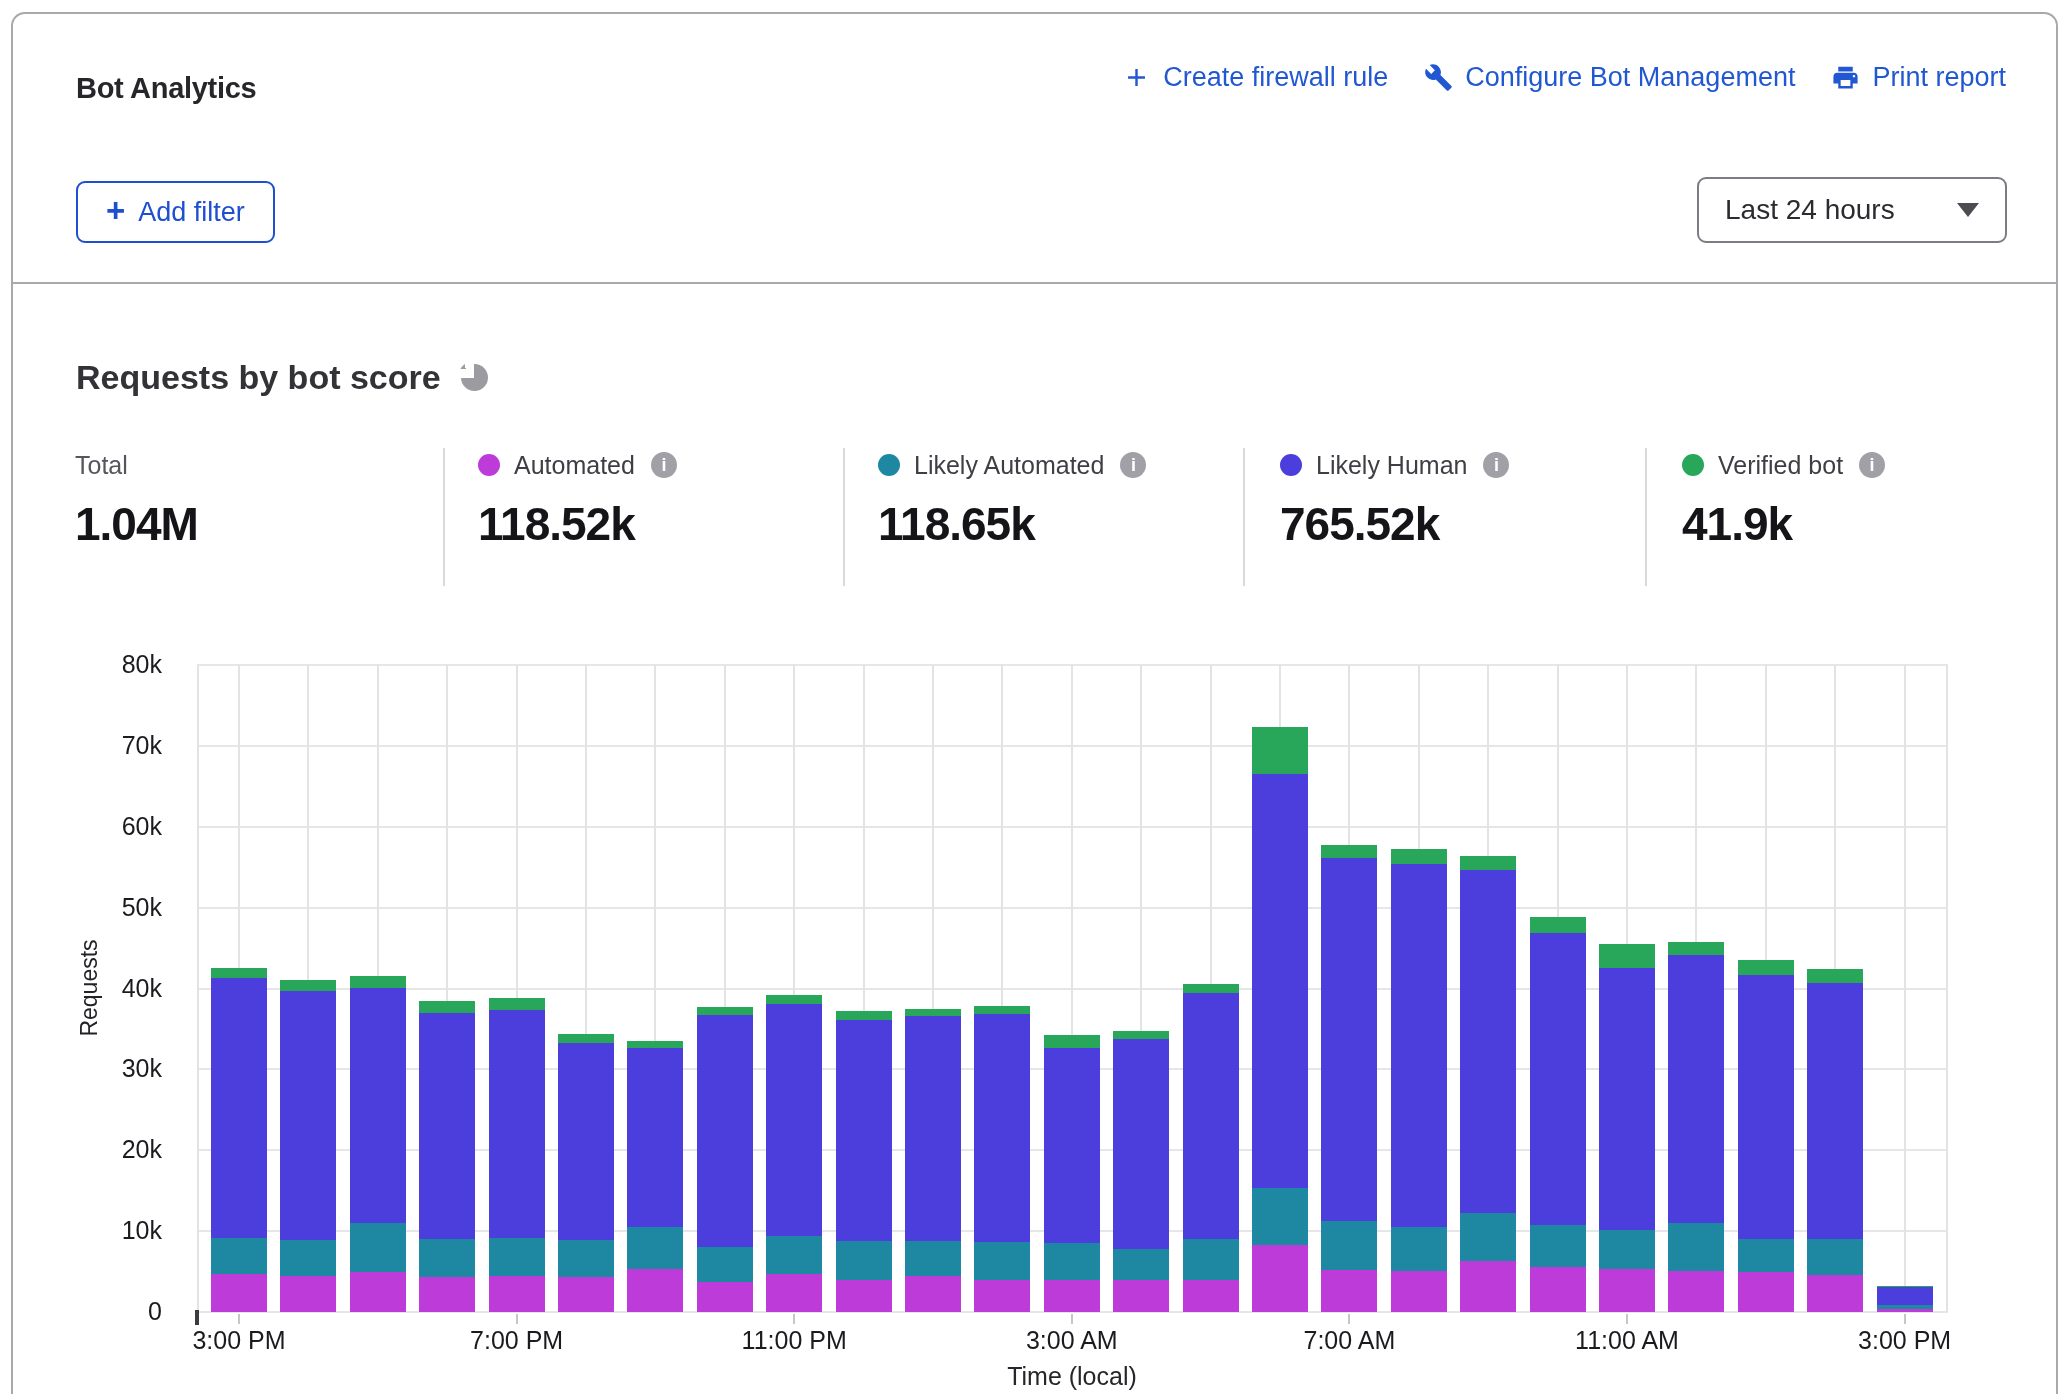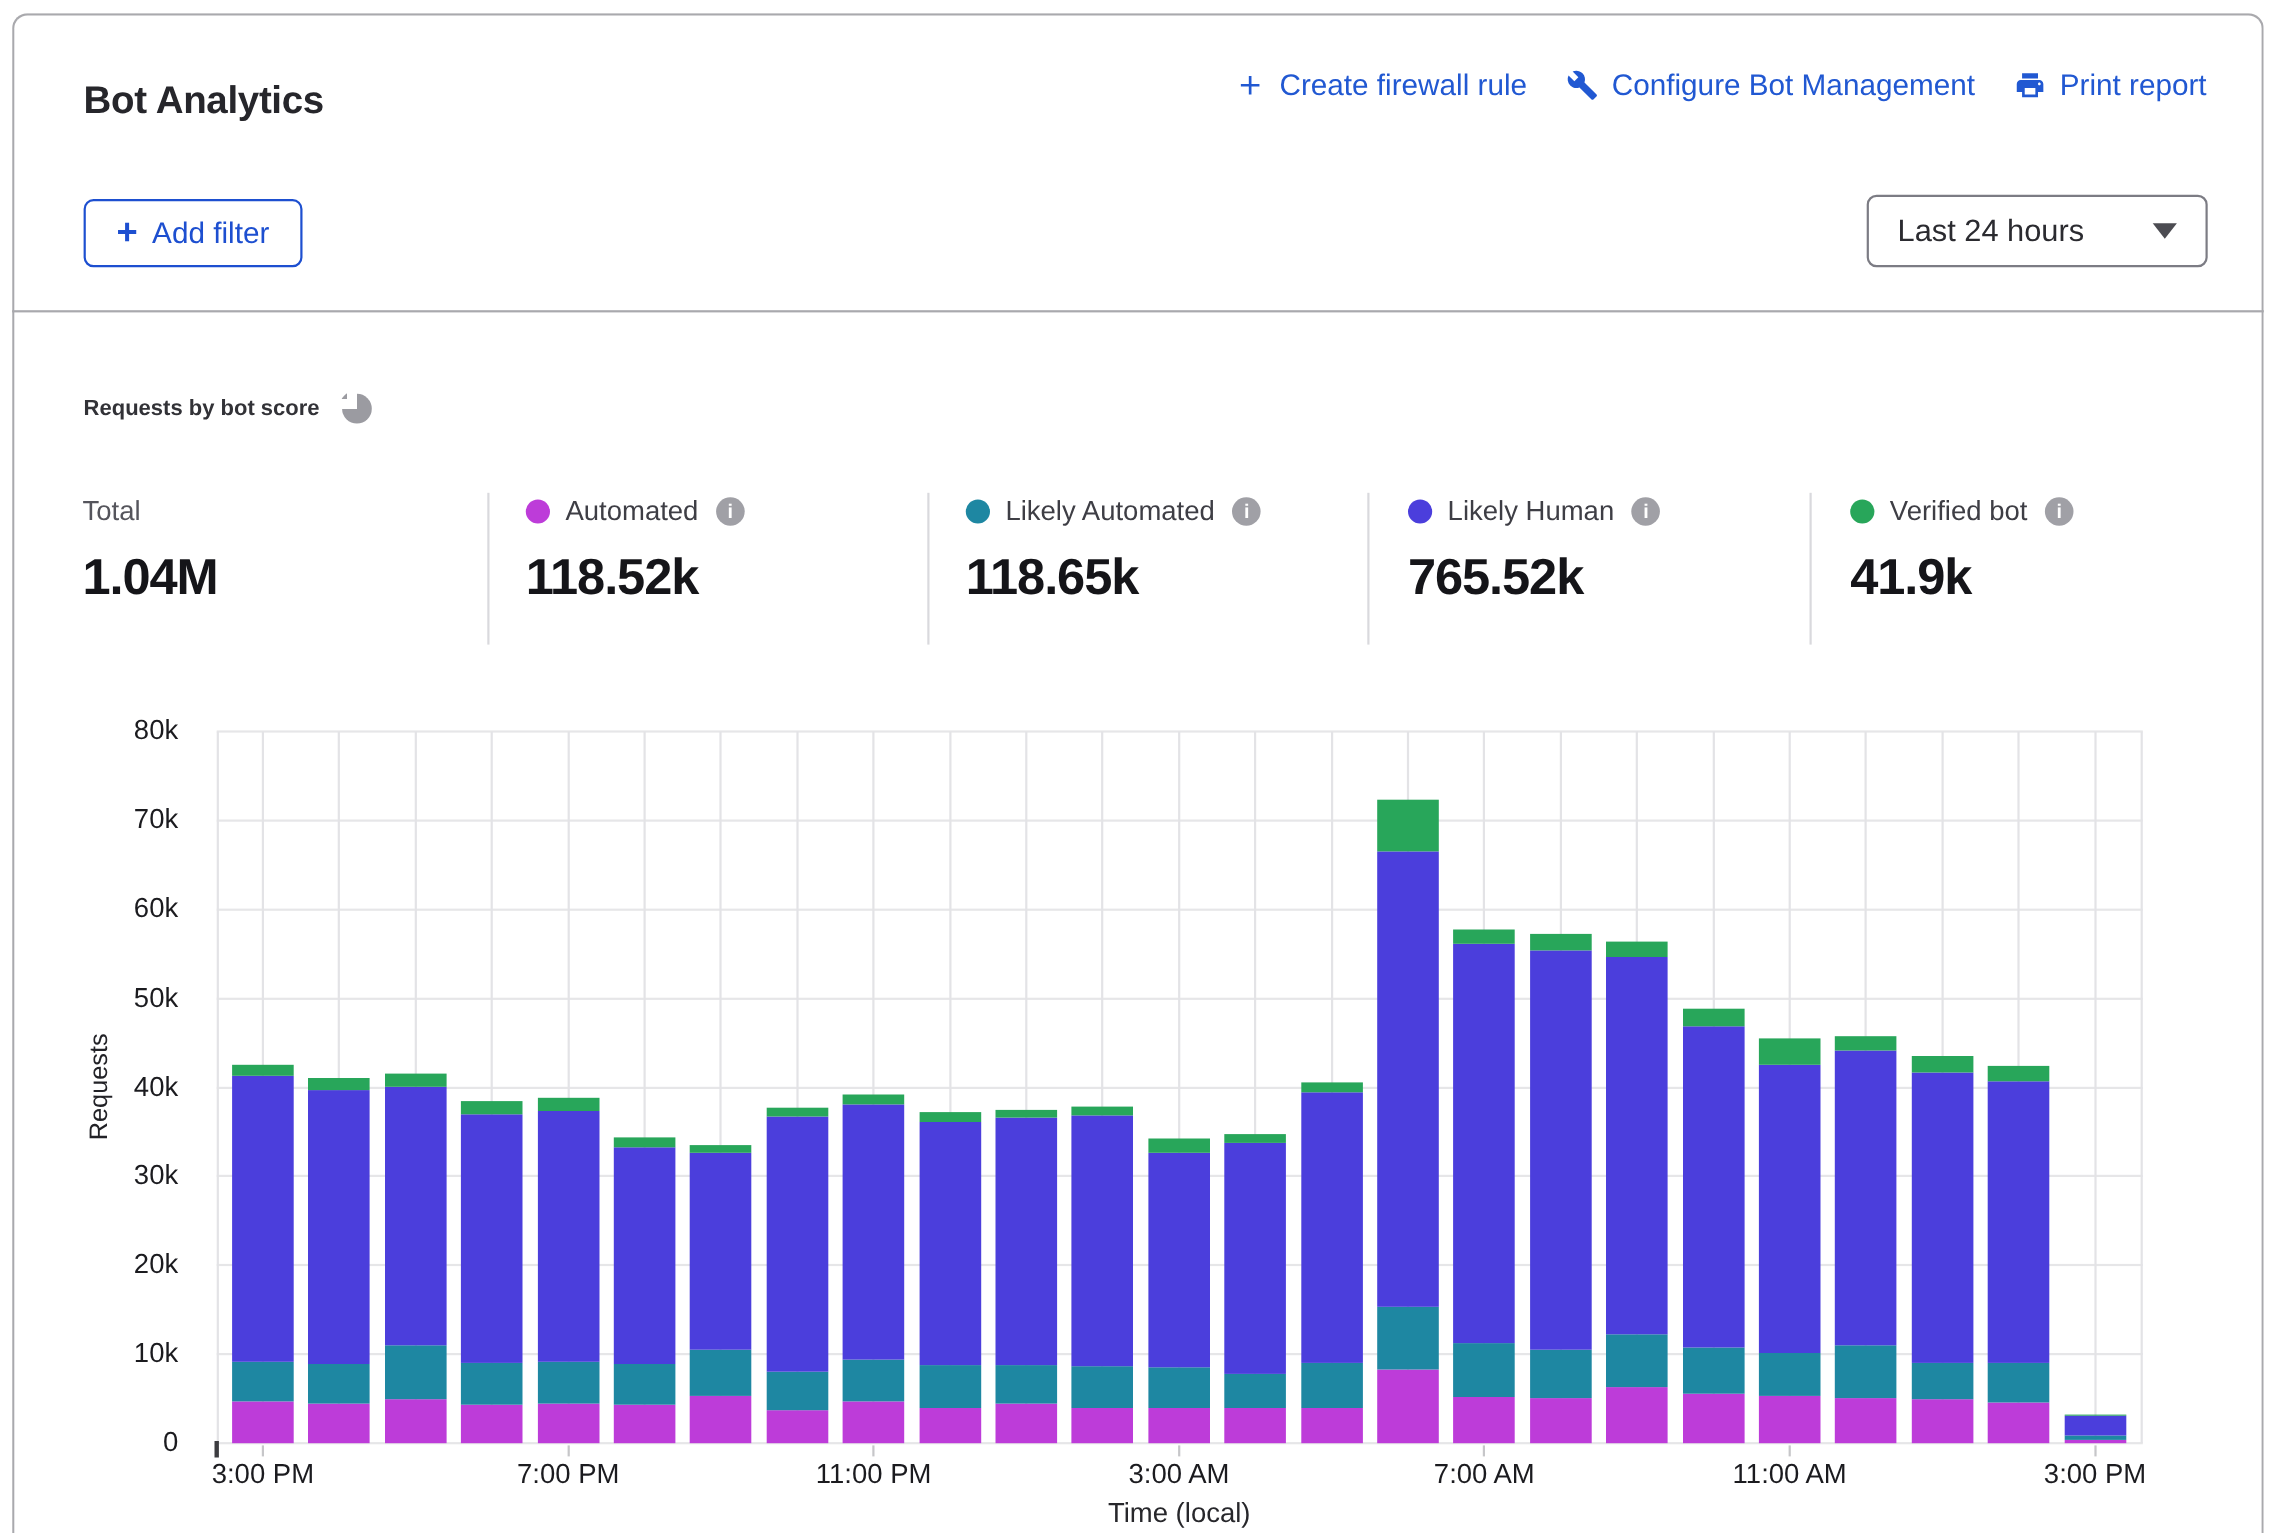--- a/index.html
+++ b/index.html
@@ -1,34 +1,34 @@
 <!DOCTYPE html>
 <html><head>
 <meta charset="utf-8">
 <style>
   html,body{margin:0;padding:0;background:#fff;}
   #app{position:relative;width:2070px;height:1394px;background:#fff;overflow:hidden;
        font-family:"Liberation Sans",sans-serif;color:#1b1b1f;}
   .card{position:absolute;left:11px;top:12px;width:2047px;height:1402px;box-sizing:border-box;
         background:#fff;border:2px solid #a9a9ad;border-bottom:none;border-radius:14px 14px 0 0;}
   .hdr-divider{position:absolute;left:11px;top:282px;width:2047px;height:2px;background:#a9a9ad;}
-  .page-title{position:absolute;left:76px;top:72px;font-size:35px;font-weight:600;color:#26262b;letter-spacing:-.3px;}
+  .page-title{position:absolute;left:76px;top:72px;font-size:29px;font-weight:600;color:#26262b;letter-spacing:-.3px;}
   .actions{position:absolute;top:62px;right:64px;display:flex;align-items:center;gap:36px;}
   .action{display:flex;align-items:center;gap:12px;color:#2158d2;font-size:27px;cursor:pointer;}
   .action svg{width:29px;height:29px;fill:#2158d2;}
   .btn-add-filter{position:absolute;left:76px;top:181px;height:62px;box-sizing:border-box;display:flex;
         align-items:center;gap:13px;padding:0 28px;background:#fff;border:2.5px solid #1d4fd0;border-radius:9px;
         color:#1d4fd0;font-size:27px;cursor:pointer;}
   .btn-add-filter .plus{font-size:33px;font-weight:600;margin-top:-3px;}
   .dropdown{position:absolute;left:1697px;top:177px;width:310px;height:66px;box-sizing:border-box;display:flex;
         align-items:center;justify-content:space-between;padding:0 26px;background:#fff;border:2px solid #7c7c84;
         border-radius:9px;font-size:28px;color:#2b2b30;cursor:pointer;}
   .caret{width:0;height:0;border-left:11px solid transparent;border-right:11px solid transparent;border-top:14px solid #4c4c52;}
   .section-title{position:absolute;left:76px;top:358px;display:flex;align-items:center;gap:20px;
-        font-size:20px;font-weight:700;color:#323237;}
+        font-size:34px;font-weight:700;color:#323237;}
   .pie-icon{width:27px;height:27px;border-radius:50%;
         background:conic-gradient(#9b9ba1 0 270deg,transparent 270deg 360deg);position:relative;}
   .pie-icon:before{content:"";position:absolute;left:-2px;top:-2px;width:13px;height:13px;
         background:conic-gradient(from 270deg,#9b9ba1 0 90deg,transparent 90deg);border-radius:13px 0 0 0;}
   .stat{position:absolute;top:448px;}
   .stat-head{display:flex;align-items:center;gap:14px;font-size:25px;color:#3e3e45;height:34px;}
   .stat-dot{width:22px;height:22px;border-radius:50%;}
   .info-icon{width:26px;height:26px;border-radius:50%;background:#a0a0a6;color:#fff;font-size:18px;font-weight:700;
         text-align:center;line-height:26px;margin-left:2px;}
   .stat-value{margin-top:15px;font-size:46px;font-weight:700;color:#151519;letter-spacing:-1px;}

